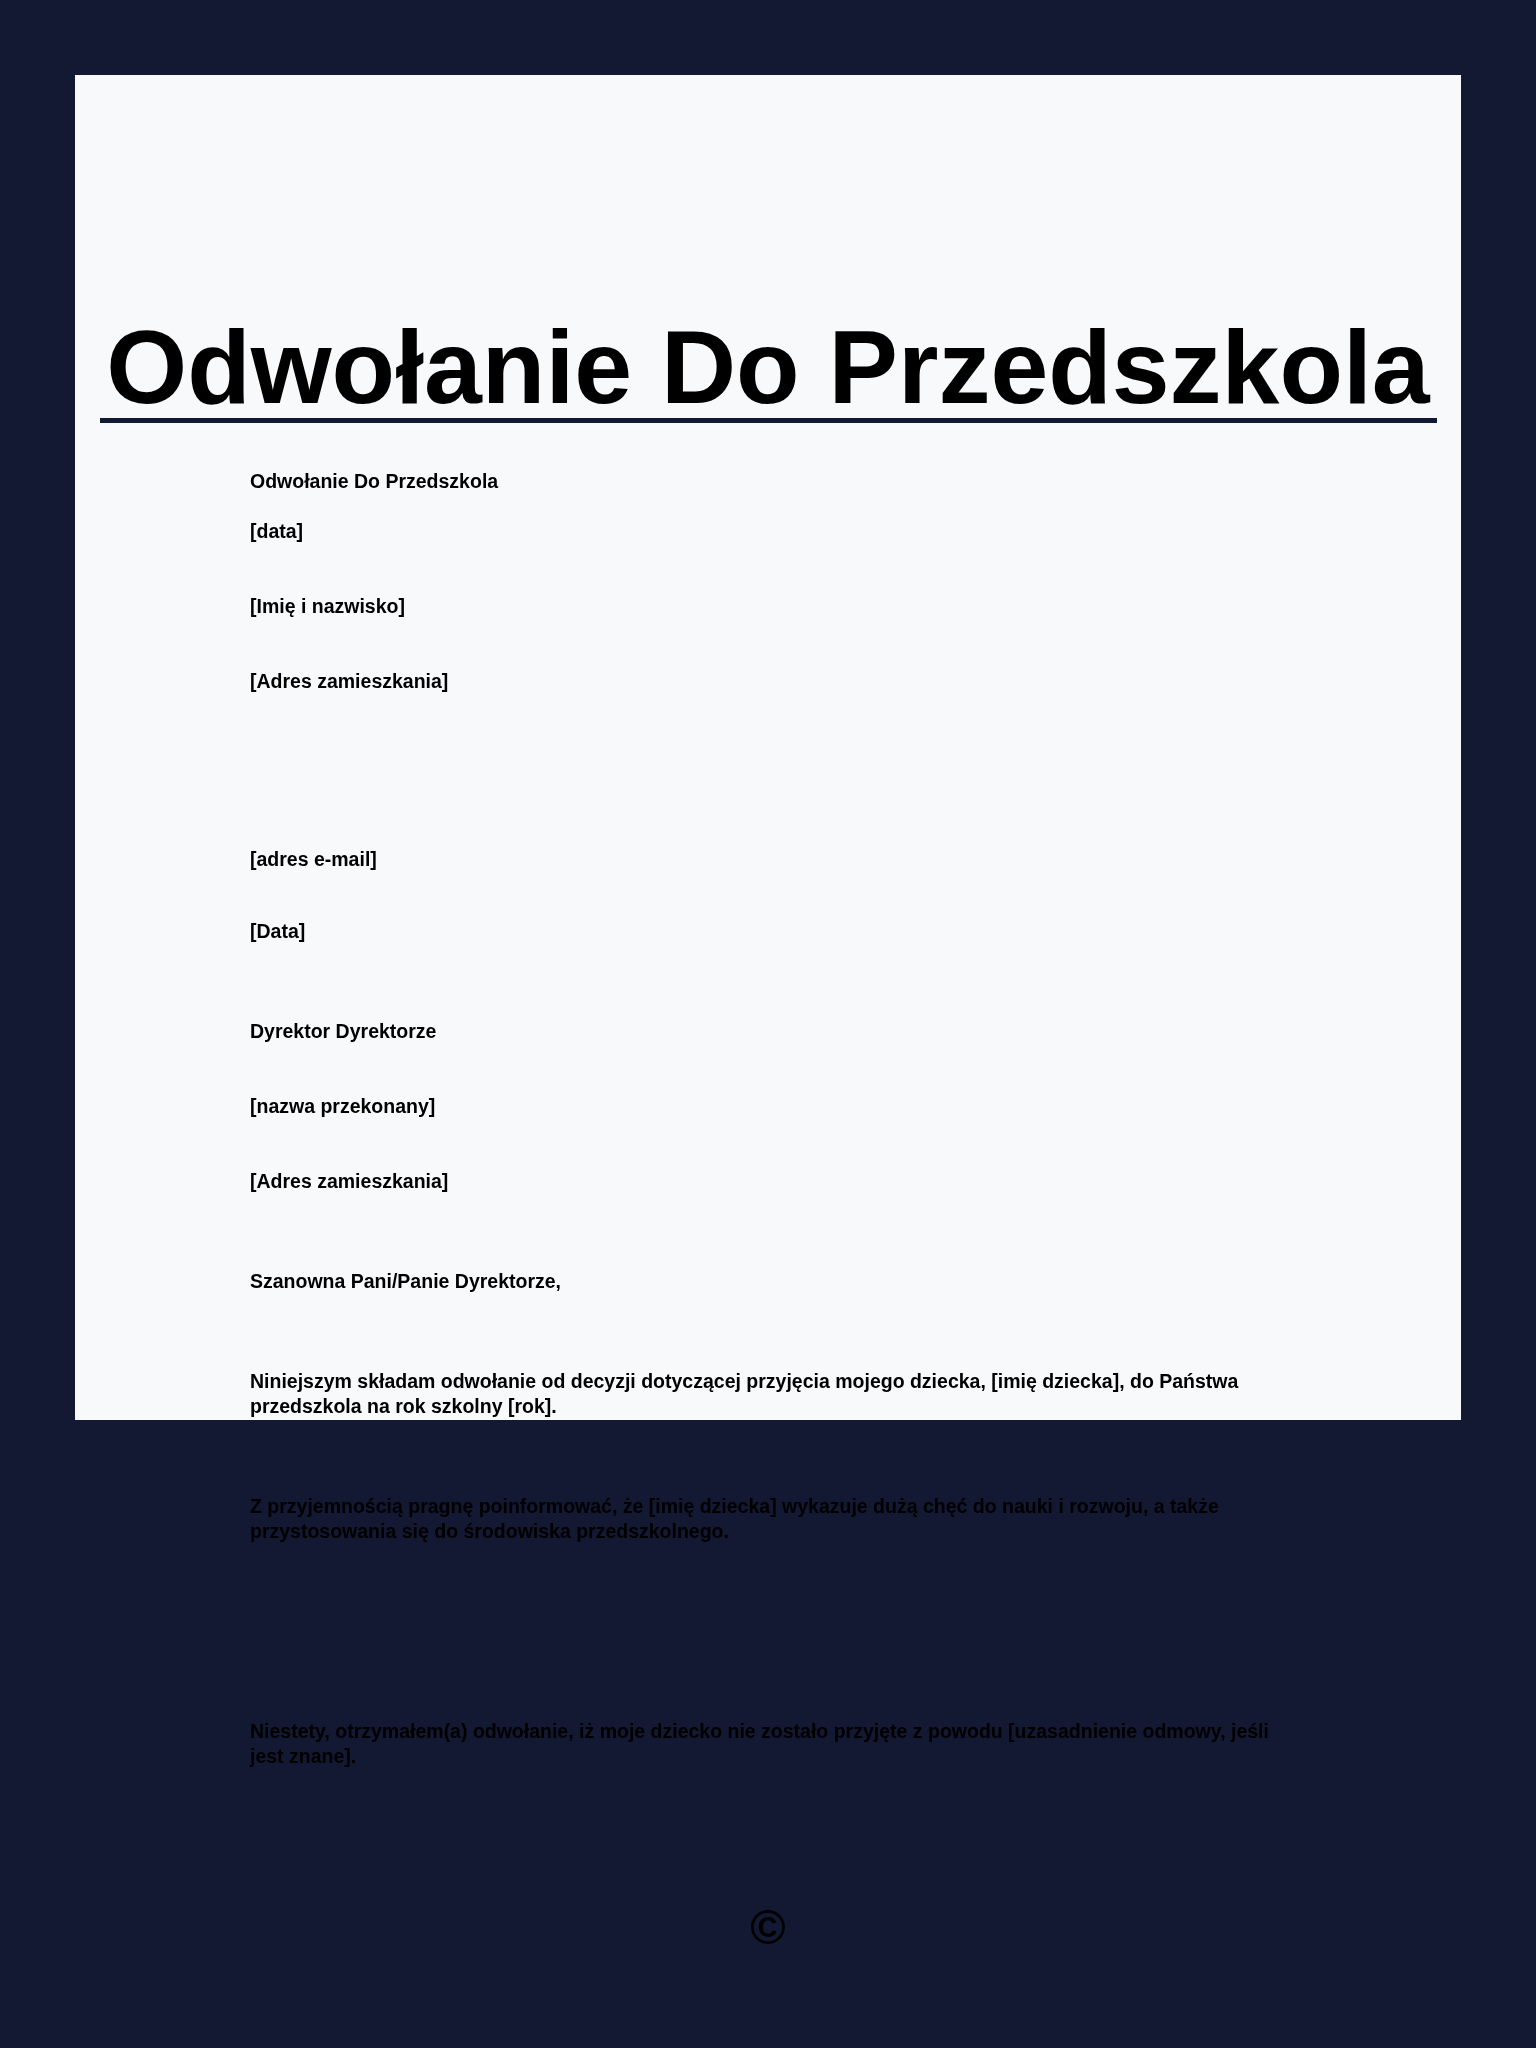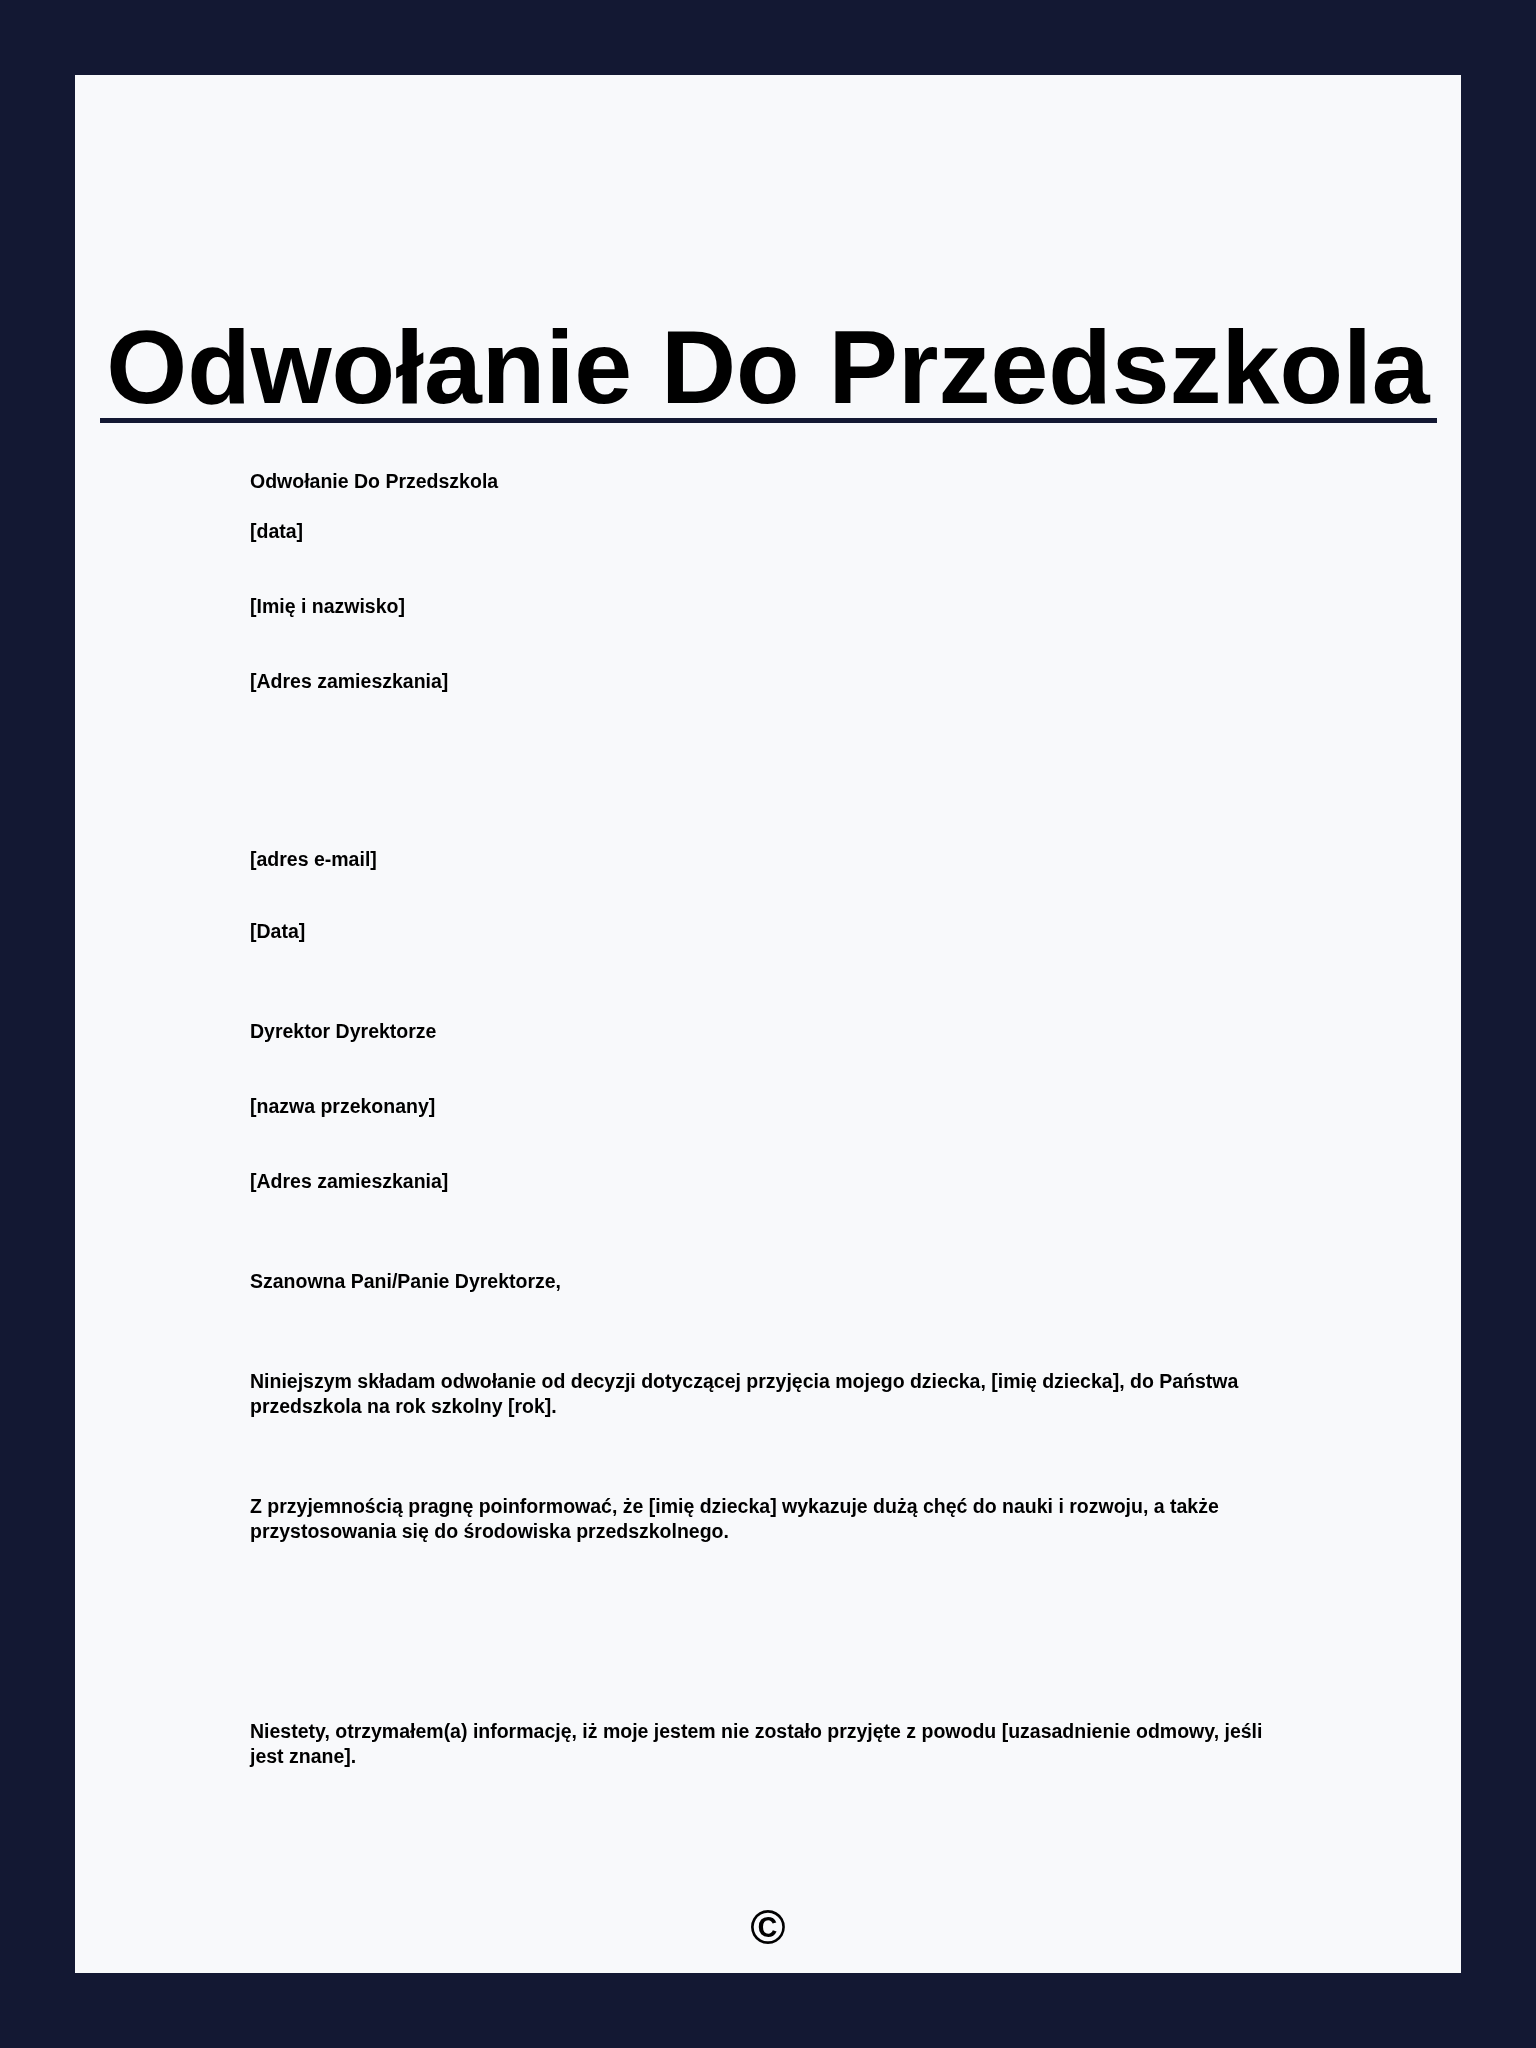--- a/index.html
+++ b/index.html
@@ -12,21 +12,21 @@
       background: #131833;
       position: relative;
       overflow: hidden;
       font-family: "Liberation Sans", sans-serif;
     }
     .page {
       position: absolute;
       left: 75px;
       top: 75px;
       width: 1386px;
-      height: 1898px;
+      height: 1345px;
       background: #f8f9fb;
     }
     .title {
       position: absolute;
       left: 0;
       top: 240px;
       width: 1386px;
       margin: 0;
       text-align: center;
       font-weight: bold;
@@ -77,16 +77,16 @@
   <p class="body-text" style="top:519px">[Imię i nazwisko]</p>
   <p class="body-text" style="top:594px">[Adres zamieszkania]</p>
   <p class="body-text" style="top:772px">[adres e-mail]</p>
   <p class="body-text" style="top:844px">[Data]</p>
   <p class="body-text" style="top:944px">Dyrektor Dyrektorze</p>
   <p class="body-text" style="top:1019px">[nazwa przekonany]</p>
   <p class="body-text" style="top:1094px">[Adres zamieszkania]</p>
   <p class="body-text" style="top:1194px">Szanowna Pani/Panie Dyrektorze,</p>
   <p class="body-text" style="top:1294px">Niniejszym składam odwołanie od decyzji dotyczącej przyjęcia mojego dziecka, [imię dziecka], do Państwa przedszkola na rok szkolny [rok].</p>
   <p class="body-text" style="top:1419px">Z przyjemnością pragnę poinformować, że [imię dziecka] wykazuje dużą chęć do nauki i rozwoju, a także przystosowania się do środowiska przedszkolnego.</p>
-  <p class="body-text" style="top:1644px">Niestety, otrzymałem(a) informację, iż moje jestem nie zostało przyjęte z powodu [uzasadnienie odmowy, jeśli jest znane].</p>
+  <p class="body-text" style="top:1644px">Niestety, otrzymałem(a) odwołanie, iż moje dziecko nie zostało przyjęte z powodu [uzasadnienie odmowy, jeśli jest znane].</p>
 
   <div class="copyright">©</div>
 </div>
 
 </body></html>

